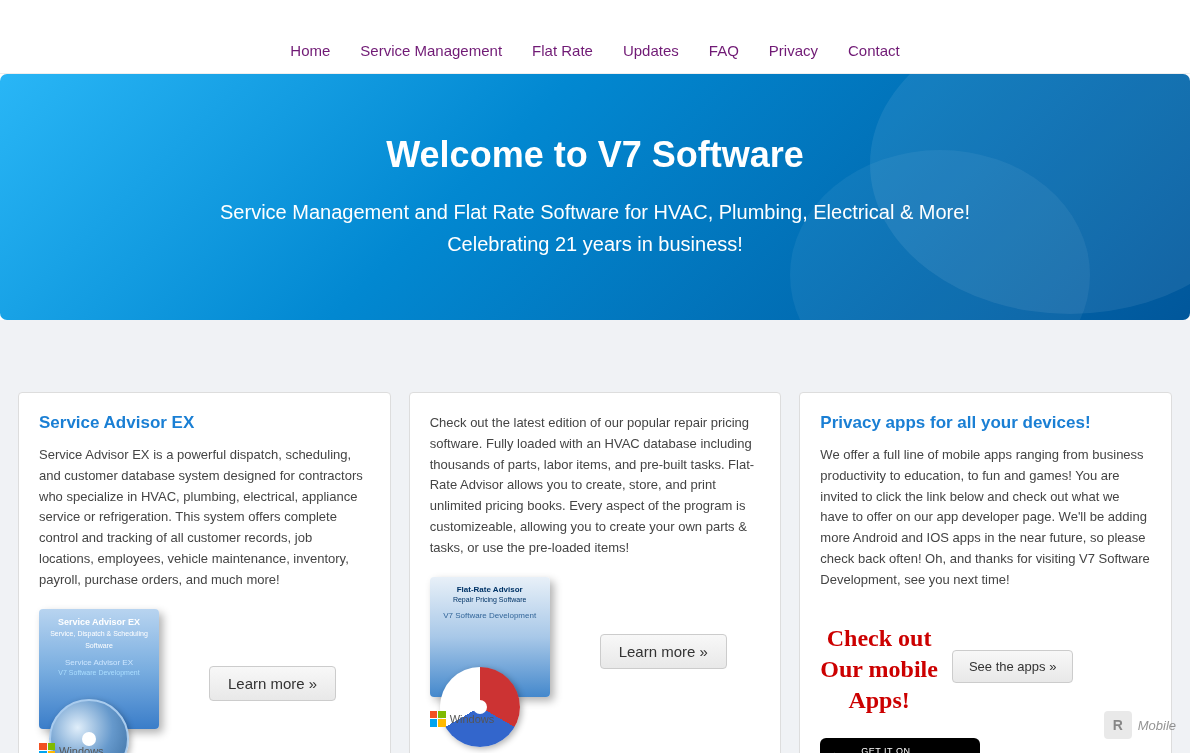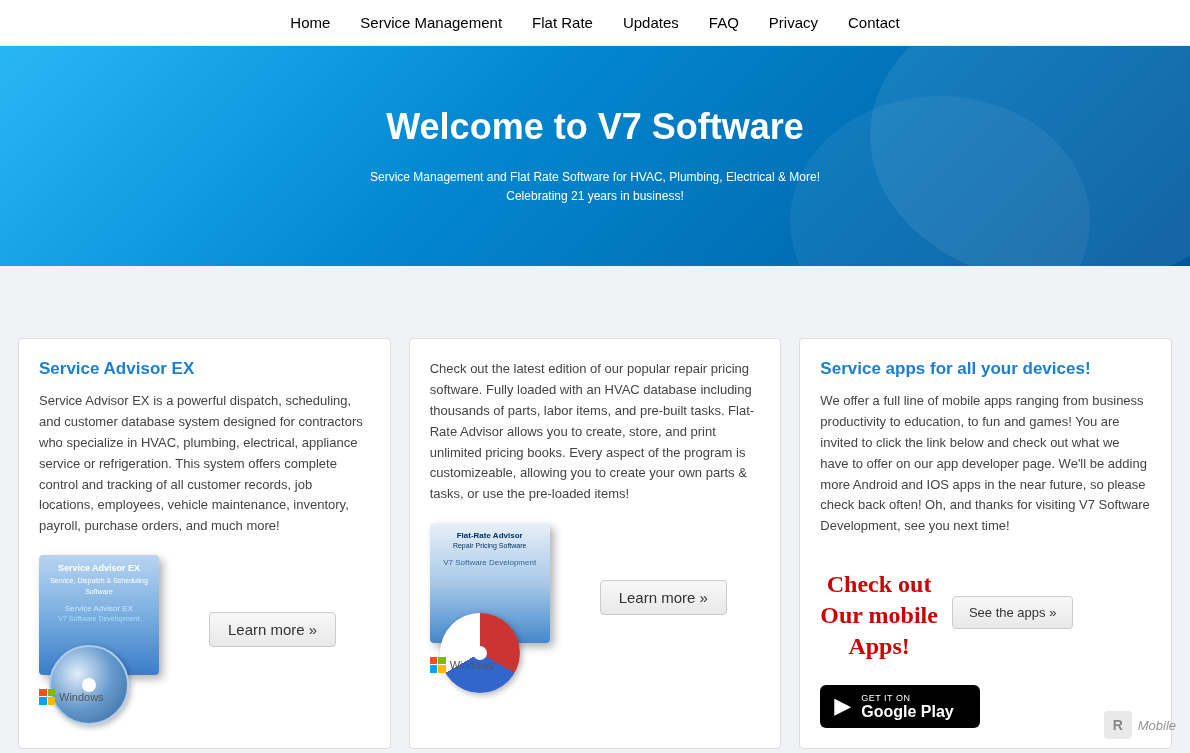--- a/index.html
+++ b/index.html
@@ -10,32 +10,34 @@
       display: flex;
       justify-content: center;
       align-items: center;
       gap: 30px;
       padding: 14px 20px;
       background: #fff;
       border-bottom: 1px solid #eee;
     }
     nav a {
       text-decoration: none;
-      color: #000000;
+      color: #701a75;
       font-size: 15px;
+      margin-top: 28px;
     }
 
     
     .hero {
       background: linear-gradient(135deg, #29b6f6 0%, #0288d1 40%, #01579b 100%);
       color: #fff;
       text-align: center;
       padding: 60px 20px;
       position: relative;
       overflow: hidden;
+      border-radius: 7px;
     }
     .hero::before {
       content: '';
       position: absolute;
       top: -60px; right: -80px;
       width: 400px; height: 300px;
       background: rgba(255,255,255,0.08);
       border-radius: 50%;
     }
     .hero::after {
@@ -45,21 +47,21 @@
       width: 300px; height: 250px;
       background: rgba(255,255,255,0.06);
       border-radius: 50%;
     }
     .hero h1 {
       font-size: 36px;
       font-weight: bold;
       margin-bottom: 20px;
     }
     .hero p {
-      font-size: 12px;
+      font-size: 20px;
       line-height: 1.6;
     }
 
     
     .cards-section {
       display: flex;
       gap: 18px;
       padding: 24px 18px;
       background: #f0f2f5;
     }
@@ -343,21 +345,21 @@
               <span></span>
           </div>
           <span style="font-size:11px; color:#555;">Windows</span>
         </div>
       </div>
       <button class="learn-btn">Learn more »</button>
     </div>
   </div>
 
   <div class="card mobile-card">
-    <h2>Service apps for all your devices!</h2>
+    <h2>Privacy apps for all your devices!</h2>
     <p>We offer a full line of mobile apps ranging from business productivity to education, to fun and games! You are invited to click the link below and check out what we have to offer on our app developer page. We'll be adding more Android and IOS apps in the near future, so please check back often! Oh, and thanks for visiting V7 Software Development, see you next time!</p>
     <div style="display:flex; align-items:center; gap:14px; margin-top:16px;">
       <div class="mobile-promo">
         <div class="mobile-promo-text">Check out<br>Our mobile<br>Apps!</div>
       </div>
       <button class="see-apps-btn">See the apps »</button>
     </div>
     <div class="google-play-badge">
       <span class="gp-icon">▶</span>
       <div>

